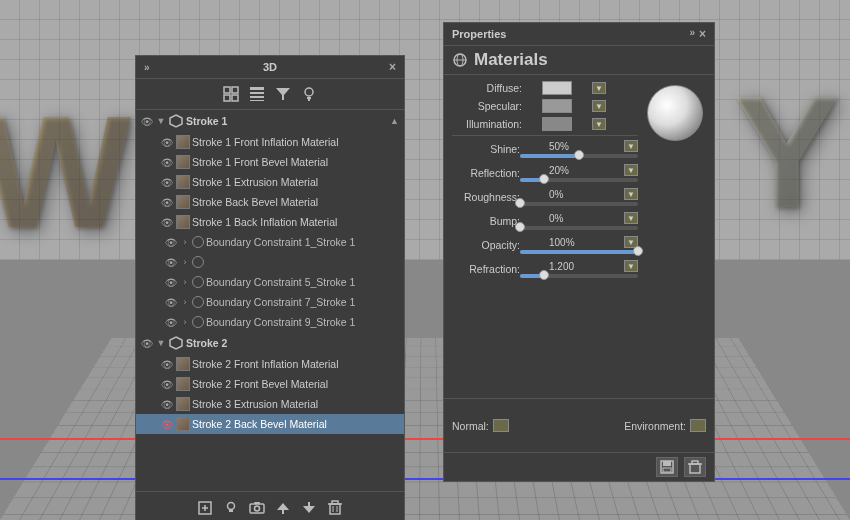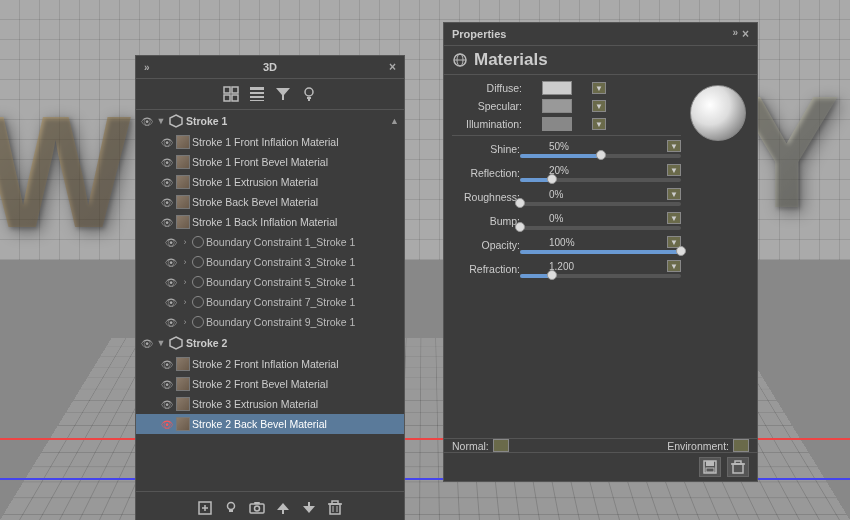--- a/index.html
+++ b/index.html
@@ -243,21 +243,21 @@
       color: #bbb;
       font-size: 14px;
       cursor: pointer;
     }
 
     
     .panel-properties {
       position: absolute;
       top: 22px;
       left: 443px;
-      width: 315px;
+      width: 272px;
       height: 460px;
       background: #3c3c3c;
       border: 1px solid #555;
       z-index: 10;
       display: flex;
       flex-direction: column;
     }
 
     .props-title-bar {
       display: flex;
@@ -434,21 +434,21 @@
       top: -4px;
       width: 10px;
       height: 10px;
       background: #ddd;
       border-radius: 50%;
       border: 1px solid #999;
       transform: translateX(-50%);
     }
 
     .props-bottom {
-      padding: 0 8px;
+      padding: 20px 8px;
       border-top: 1px solid #555;
       display: flex;
       align-items: center;
       justify-content: space-between;
     }
 
     .props-bottom-row {
       display: flex;
       align-items: center;
       gap: 4px;
@@ -644,21 +644,20 @@
     <div class="layer-constraint">
       <span class="eye-icon">👁</span>
       <span class="chevron">›</span>
       <span class="circle-icon"></span>
       <span class="item-label">Boundary Constraint 1_Stroke 1</span>
     </div>
     <div class="layer-constraint">
       <span class="eye-icon">👁</span>
       <span class="chevron">›</span>
       <span class="circle-icon"></span>
-      <span class="item-label">Boundary Constraint 3_Stroke 1</span>
     </div>
     <div class="layer-constraint">
       <span class="eye-icon">👁</span>
       <span class="chevron">›</span>
       <span class="circle-icon"></span>
       <span class="item-label">Boundary Constraint 5_Stroke 1</span>
     </div>
     <div class="layer-constraint">
       <span class="eye-icon">👁</span>
       <span class="chevron">›</span>

